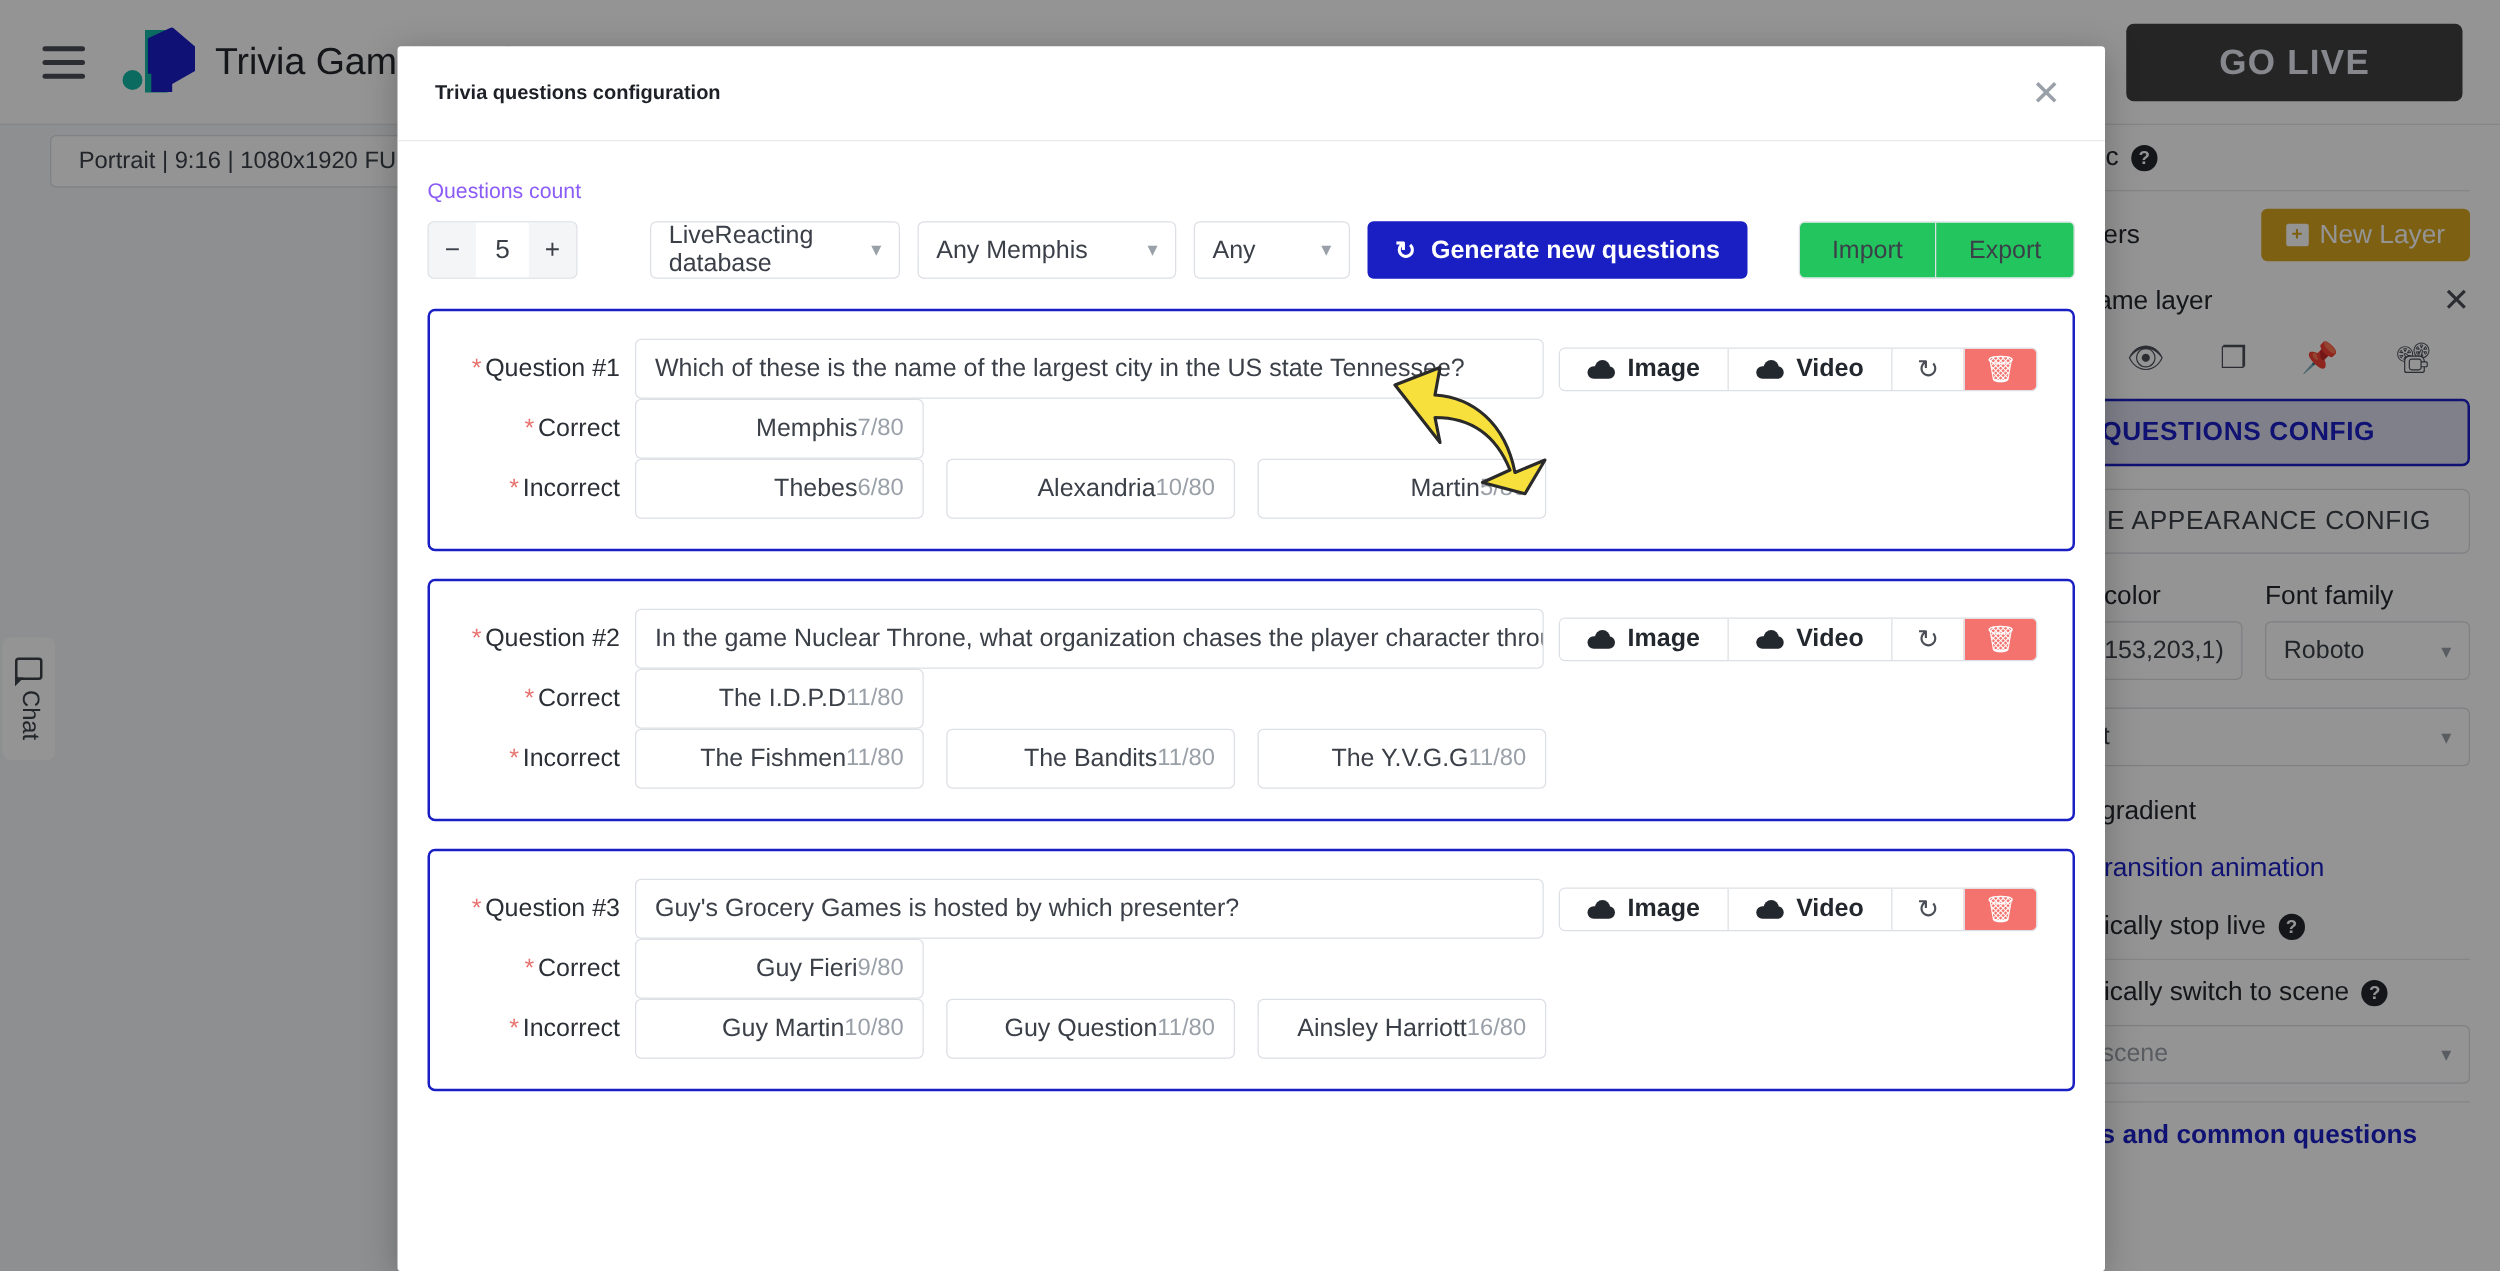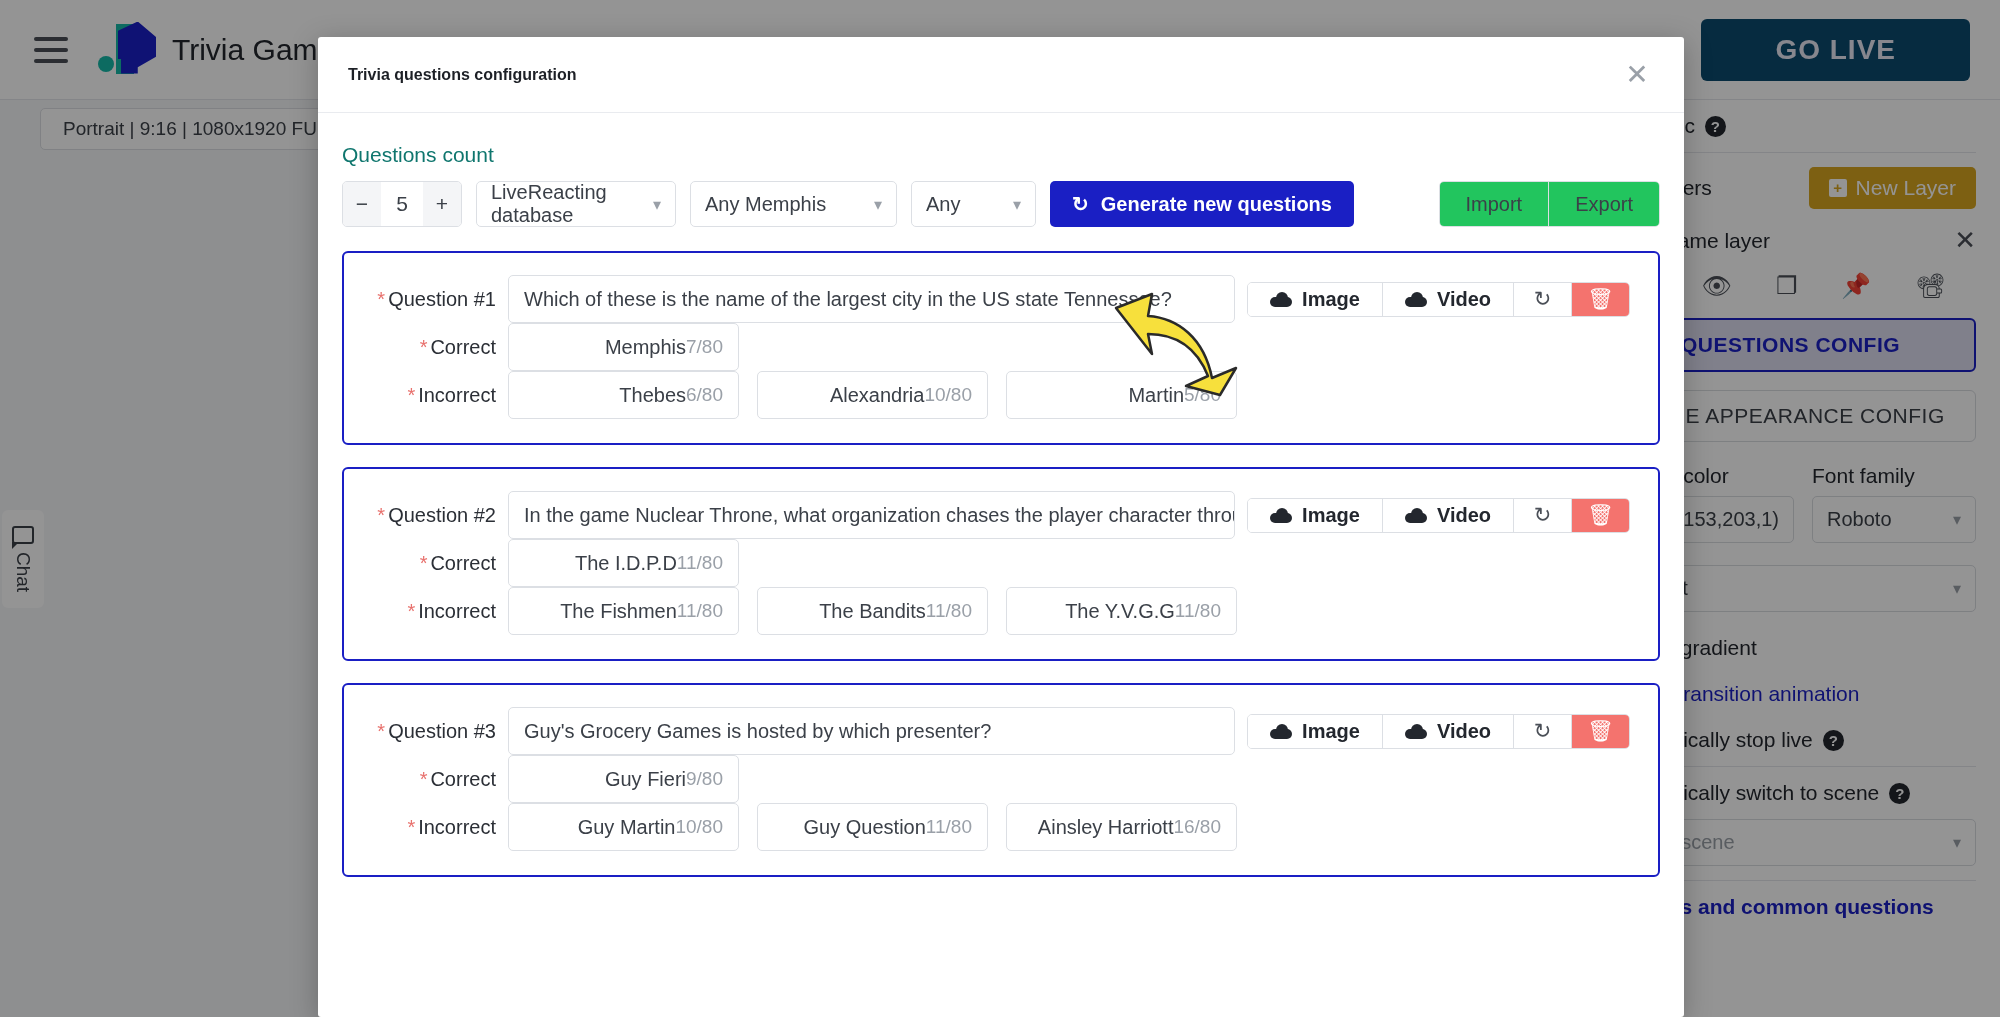--- a/index.html
+++ b/index.html
@@ -30,21 +30,21 @@
   .brand-logo { width: 56px; height: 56px; position: relative; margin-right: 20px; }
   .brand-logo .dot { position:absolute; left:2px; bottom:6px; width:16px; height:16px; border-radius:50%; background:#16b8a8; }
   .brand-logo .lshape { position:absolute; left:20px; top:2px; width:18px; height:50px; background:#16b8a8; }
   .brand-logo .arrow { position:absolute; left:22px; top:0px; width:38px; height:52px; background:#1a20c8;
       clip-path: polygon(0% 18%, 52% 0%, 100% 30%, 100% 68%, 52% 88%, 52% 100%, 8% 100%, 8% 72%, 0% 72%); }
   #app-title { font-size: 30px; color: #23272e; white-space: nowrap; }
   #credits-text { margin-left: auto; font-size: 28px; font-weight: bold; color: #23272e; white-space: nowrap; }
   #heart-icon { margin-left: 38px; font-size: 30px; color: #6b7280; }
   #go-live-button {
     margin-left: 36px; margin-right: 12px;
-    background: #0c4a6e; color: #e8e9f5;
+    background: #404040; color: #e8e9f5;
     font-size: 28px; font-weight: bold; letter-spacing: 1px;
     padding: 0 74px; height: 62px; line-height: 62px;
     border-radius: 6px; text-align: center; white-space: nowrap;
   }
   #resolution-bar {
     position: absolute; top: 108px; left: 40px;
     background: #ffffff; border: 1px solid #dcdfe4; border-radius: 5px;
     padding: 9px 22px; font-size: 19px; color: #3b4048; white-space: nowrap;
   }
   #chat-tab {
@@ -129,32 +129,32 @@
   #modal-close {
     margin-left: auto; font-size: 28px; color: #9aa0a8; line-height: 1;
     width: 34px; height: 34px; display:flex; align-items:center; justify-content:center;
     cursor: pointer;
   }
   #modal-body {
     flex: 1 1 auto; padding: 26px 24px 0 24px; overflow: hidden; position: relative;
   }
 
   
-  #questions-count-label { font-size: 21px; color: #0f766e; margin: 4px 0 14px 0; }
+  #questions-count-label { font-size: 17px; color: #8b5cf6; margin: 4px 0 14px 0; }
   #toolbar { display: flex; align-items: center; gap: 14px; }
   #stepper { display: flex; border: 1px solid #dcdfe4; border-radius: 5px; overflow: hidden; height: 46px; }
   #stepper > div { display:flex; align-items:center; justify-content:center; font-size: 21px; color:#3b4048; }
   .step-btn { width: 38px; background: #f4f5f7; cursor: pointer; }
   #stepper-value { width: 42px; background: #fff; }
   .select-box {
     height: 46px; border: 1px solid #dcdfe4; border-radius: 5px; background: #fff;
     display: flex; align-items: center; justify-content: space-between;
     padding: 0 14px; font-size: 20px; color: #3b4048; cursor: pointer;
   }
-  #select-database { width: 200px; }
+  #select-database { width: 200px; margin-left: 44px; }
   #select-category { width: 207px; }
   #select-difficulty { width: 125px; }
   #generate-button {
     height: 46px; background: #1a1fc4; color: #fff; border-radius: 5px;
     display: flex; align-items: center; gap: 12px; padding: 0 22px;
     font-size: 20px; font-weight: bold; cursor: pointer; white-space: nowrap;
   }
   #import-export { margin-left: auto; display: flex; height: 46px; border: 1px solid #dcdfe4; border-radius: 5px; overflow:hidden; }
   #import-export > div {
     display:flex; align-items:center; justify-content:center;

